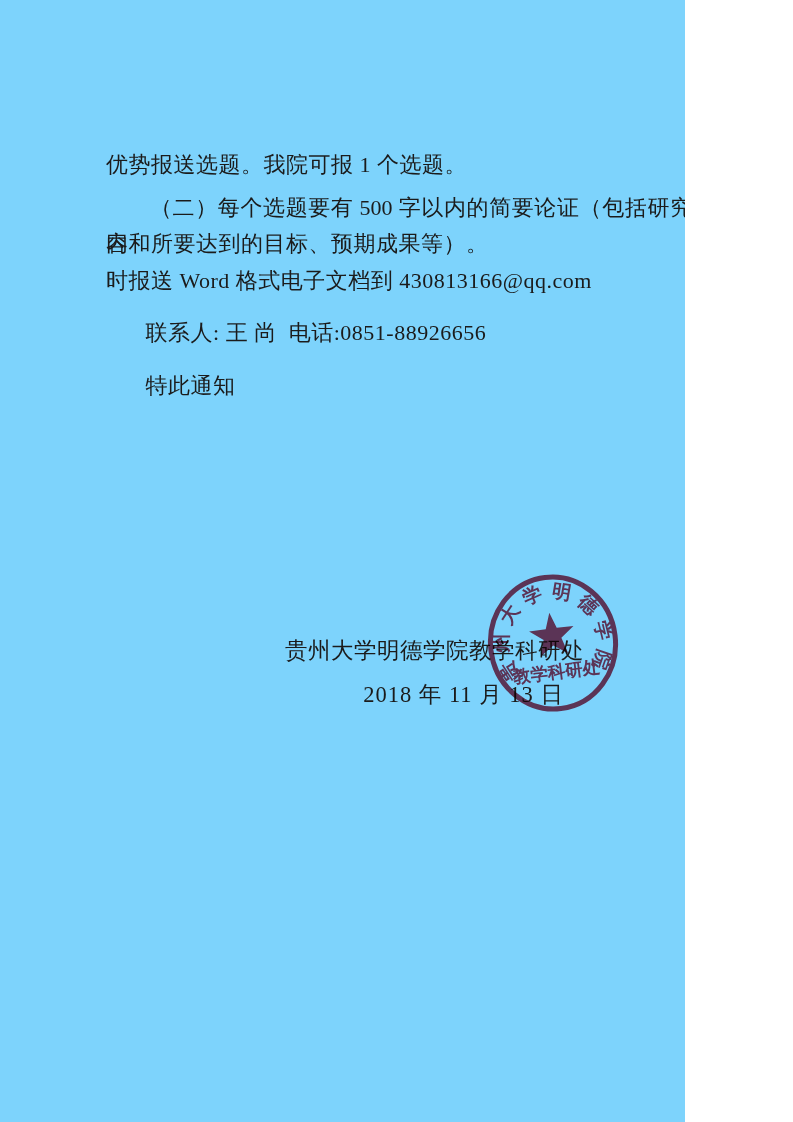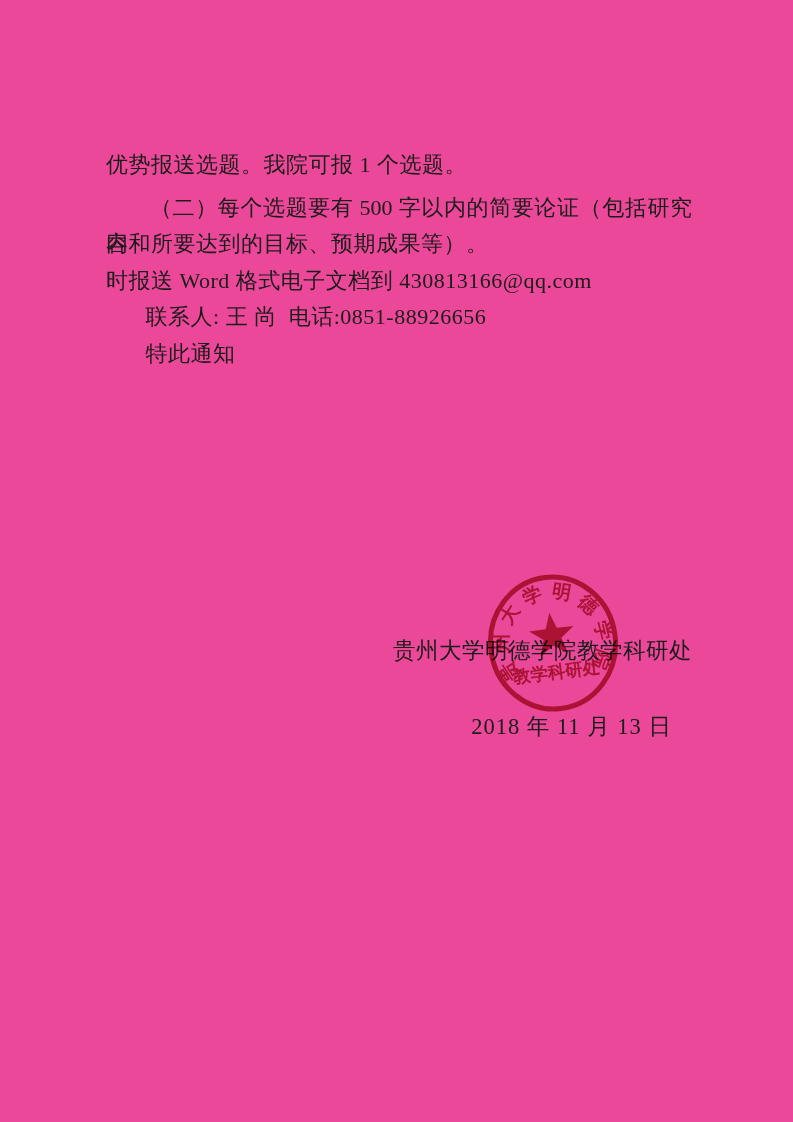--- a/index.html
+++ b/index.html
@@ -1,38 +1,38 @@
 <!DOCTYPE html>
 <html><head>
 <meta charset="utf-8">
 <style>
   html, body { margin: 0; padding: 0; background: #ffffff; }
   .page {
     position: relative;
-    width: 793px;
+    width: 685px;
     height: 1122px;
-    background: #ec4899;
+    background: #7dd3fc;
     overflow: hidden;
     font-family: "Liberation Serif", "DejaVu Serif", serif;
   }
   .doc-body {
     position: absolute;
     left: 106px;
     top: 147px;
     width: 586px;
     font-size: 22px;
     line-height: 36.6px;
     color: #1b1b1b;
   }
   .line {
     height: 36.6px;
     white-space: pre;
     letter-spacing: 0.5px;
   }
-  .line.indent { text-indent: 1.8em; }
+  .line.indent { text-indent: 1.8em; margin-top: 16px; }
   .line.para-justify, .line.justify {
     white-space: normal;
     text-align: justify;
     text-align-last: justify;
     text-justify: inter-character;
     letter-spacing: 0;
     margin-top: 6px;
   }
   .line.para-justify { text-indent: 2em; }
   .sig-org {
@@ -40,21 +40,21 @@
     top: 635px;
     right: 101px;
     font-size: 22.5px;
     letter-spacing: 0.5px;
     color: #1b1b1b;
     white-space: pre;
     margin-left: 20px;
   }
   .sig-date {
     position: absolute;
-    top: 711px;
+    top: 679px;
     right: 121px;
     font-size: 22.5px;
     letter-spacing: 1px;
     color: #1b1b1b;
     white-space: pre;
   }
   .seal {
     position: absolute;
     left: 483px;
     top: 570px;

